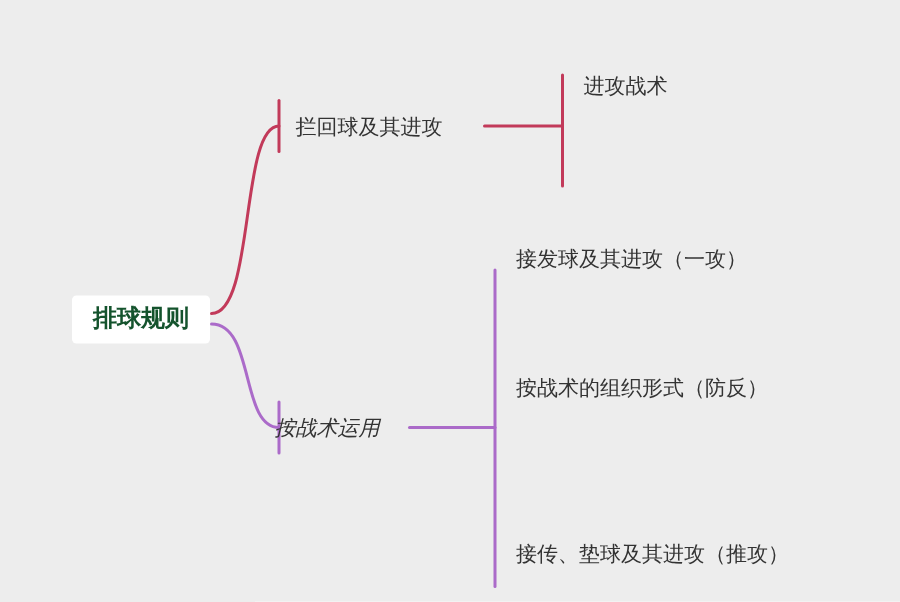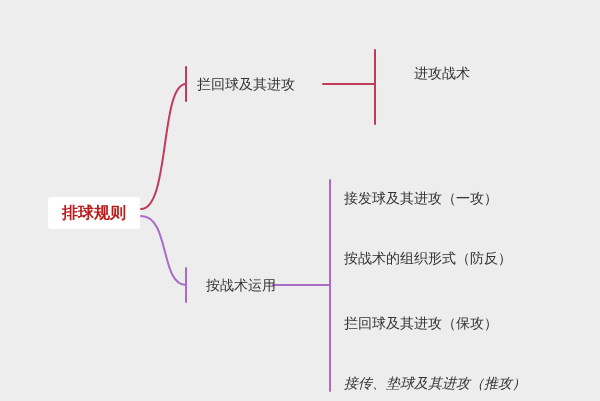--- a/index.html
+++ b/index.html
@@ -17,21 +17,21 @@
   .node{
     position:absolute;
     white-space:nowrap;
     color:#333333;
     font-size:14px;
     line-height:18px;
     cursor:default;
   }
   .root-node{
     background:#ffffff;
-    color:#b91c1c;
+    color:#14532d;
     font-weight:bold;
     font-size:16px;
     line-height:16px;
     padding:8px 14px;
     border-radius:3px;
   }
 </style>
 </head>
 <body>
 
@@ -47,26 +47,25 @@
     <path d="M 141 216 C 170 216, 160 285, 186 285" fill="none" stroke-width="2" stroke-linecap="round" stroke="#ab6bc9"></path>
     <path d="M 186 268 L 186 302" fill="none" stroke-width="2" stroke-linecap="round" stroke="#ab6bc9"></path>
     <path d="M 273 285 L 330 285" fill="none" stroke-width="2" stroke-linecap="round" stroke="#ab6bc9"></path>
     <path d="M 330 180 L 330 391" fill="none" stroke-width="2" stroke-linecap="round" stroke="#ab6bc9"></path>
   </svg>
 
   <div class="node root-node" style="left:48px;top:197px;">排球规则</div>
 
   <div class="node" style="left:197px;top:75px;">拦回球及其进攻</div>
 
-  <div class="node" style="left:389px;top:64px;margin-left:25px;">进攻战术</div>
+  <div class="node" style="left:389px;top:48px;">进攻战术</div>
 
 
-  <div class="node" style="left:206px;top:276px;">按战术运用</div>
+  <div class="node" style="left:183px;top:276px;font-style:italic;">按战术运用</div>
 
-  <div class="node" style="left:344px;top:189px;text-align:center;">接发球及其进攻（一攻）</div>
+  <div class="node" style="left:344px;top:163px;text-align:center;">接发球及其进攻（一攻）</div>
 
   <div class="node" style="left:344px;top:249px;">按战术的组织形式（防反）</div>
 
-  <div class="node" style="left:344px;top:314px;">拦回球及其进攻（保攻）</div>
 
-  <div class="node" style="left:344px;top:374px;font-style:italic;">接传、垫球及其进攻（推攻）</div>
+  <div class="node" style="left:344px;top:360px;">接传、垫球及其进攻（推攻）</div>
 
 </div>
 
 </body></html>

